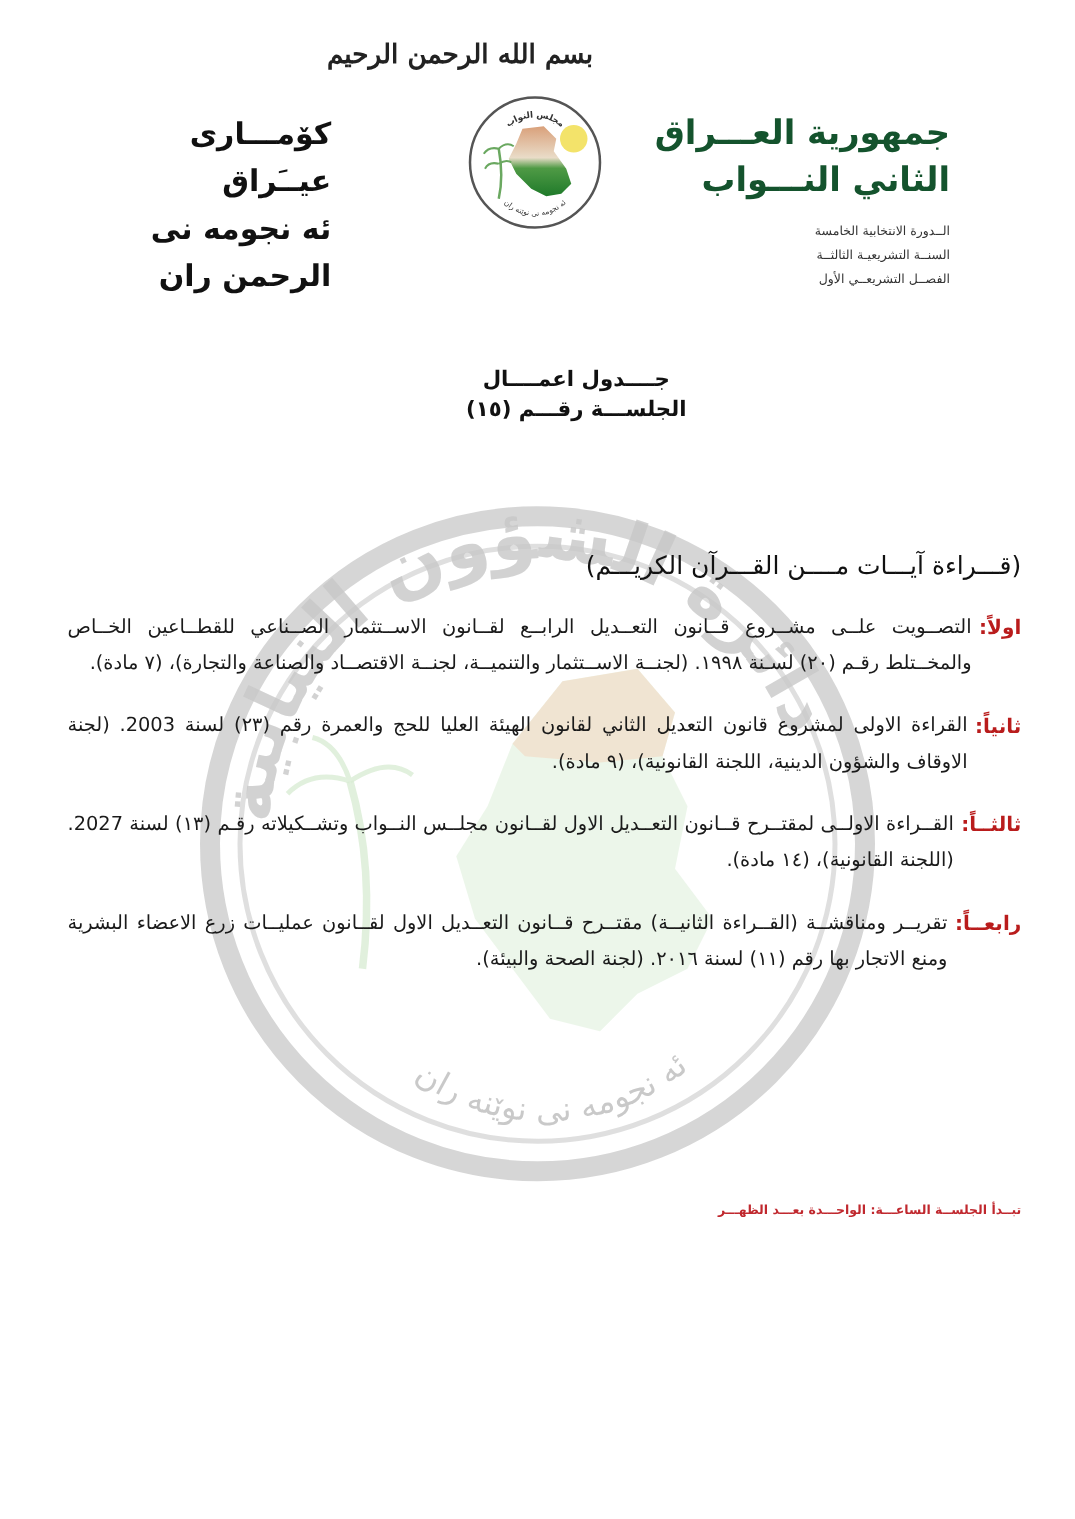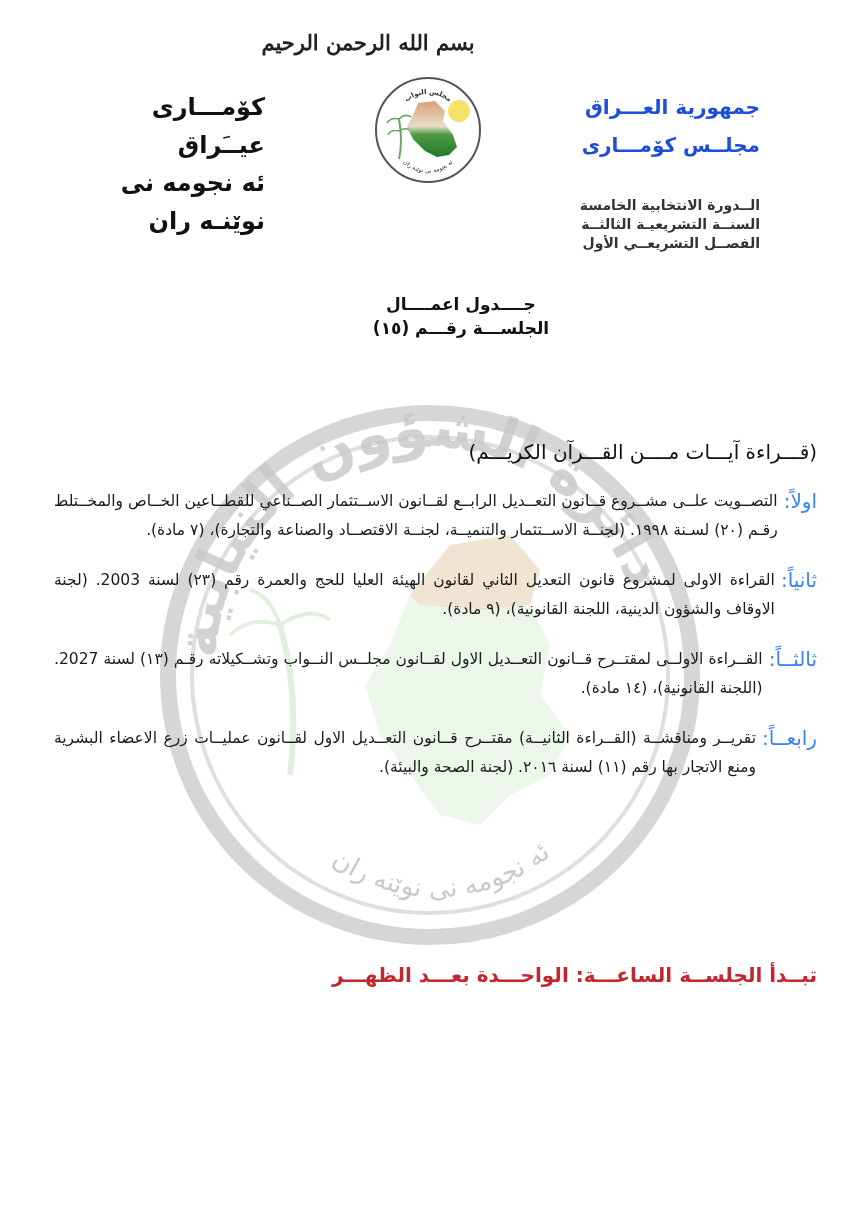--- a/index.html
+++ b/index.html
@@ -11,39 +11,39 @@
   .rtl { direction: rtl; unicode-bidi: embed; }
 
   
   .stamp { position: absolute; left: 150px; top: 395px; width: 560px; height: 560px; pointer-events: none; }
   .stamp svg { width: 100%; height: 100%; }
 
   .basmala { position: absolute; top: 30px; left: 0; width: 736px; text-align: center;
     font-family: "DejaVu Serif", "Liberation Serif", serif; font-size: 21px; font-weight: bold; color: #222; }
 
   .hdr-right { position: absolute; top: 88px; right: 100px; text-align: right; }
-  .hdr-right .l1, .hdr-right .l2 { font-size: 20px; font-weight: bold; color: #1d4ed8; line-height: 38px; letter-spacing: 1px; }
-  .hdr-right .sub { margin-top: 32px; font-size: 14px; font-weight: bold; color: #333; line-height: 19px; }
+  .hdr-right .l1, .hdr-right .l2 { font-size: 27px; font-weight: bold; color: #14532d; line-height: 38px; letter-spacing: 1px; }
+  .hdr-right .sub { margin-top: 12px; font-size: 10px; font-weight: normal; color: #333; line-height: 19px; }
 
   .hdr-left { position: absolute; top: 88px; left: 65px; width: 200px; text-align: right; }
   .hdr-left .l1, .hdr-left .l2 { font-size: 24px; font-weight: bold; color: #111; line-height: 38px; }
 
   .logo { position: absolute; left: 373px; top: 75px; width: 110px; height: 110px; }
 
   .title-block { position: absolute; top: 292px; left: 0; width: 860px; text-align: center; padding-left: 31px; }
   .title-block div { font-size: 17px; font-weight: bold; color: #111; line-height: 24px; }
 
   .quran { position: absolute; top: 440px; right: 43px; font-size: 20px; font-weight: normal; color: #111; }
 
   .items { position: absolute; top: 487px; right: 43px; width: 775px; }
   .item { display: flex; flex-direction: row; margin-bottom: 21px; }
-  .item .lbl { flex: 0 0 auto; color: #3b82f6; font-weight: normal; font-size: 20px; line-height: 29px; margin-left: 6px; white-space: nowrap; }
+  .item .lbl { flex: 0 0 auto; color: #b91c1c; font-weight: bold; font-size: 16px; line-height: 29px; margin-left: 6px; white-space: nowrap; }
   .item .txt { flex: 1 1 auto; font-size: 15.5px; line-height: 29px; color: #1a1a1a; text-align: justify; text-align-last: right; margin-left: 12px; }
 
-  .start { position: absolute; top: 963px; right: 43px; font-size: 20px; font-weight: bold; color: #c0282e; }
+  .start { position: absolute; top: 963px; right: 43px; font-size: 10px; font-weight: bold; color: #c0282e; }
 </style>
 </head>
 <body>
 
 <div class="page">
 
   <div class="stamp">
     <svg viewBox="0 0 560 560">
       <defs>
         <path id="topArc" d="M 70 300 A 210 210 0 0 1 490 230"></path>
@@ -63,31 +63,31 @@
       <text font-family="DejaVu Sans, sans-serif" font-size="26" fill="#c0c0c0" opacity="0.85">
         <textPath href="#botArc" startOffset="50%" text-anchor="middle">ئه نجومه نى نوێنه ران</textPath>
       </text>
     </svg>
   </div>
 
   <div class="basmala rtl">بسم الله الرحمن الرحيم</div>
 
   <div class="hdr-right rtl">
     <div class="l1">جمهورية العـــراق</div>
-    <div class="l2">مجلــس كۆمـــارى</div>
+    <div class="l2">الثاني النـــواب</div>
     <div class="sub">
       <div>الــدورة الانتخابية الخامسة</div>
       <div>السنــة التشريعيـة الثالثــة</div>
       <div>الفصــل التشريعــي الأول</div>
     </div>
   </div>
 
   <div class="hdr-left rtl">
     <div class="l1">كۆمـــارى عيــَراق</div>
-    <div class="l2">ئه نجومه نى نوێنـه ران</div>
+    <div class="l2">ئه نجومه نى الرحمن ران</div>
   </div>
 
   <div class="logo">
     <svg viewBox="0 0 110 110" width="110" height="110">
       <defs>
         <linearGradient id="mapG" x1="0" y1="0" x2="0" y2="1">
           <stop offset="0" stop-color="#d9a07a"></stop>
           <stop offset="0.45" stop-color="#e9dcc8"></stop>
           <stop offset="0.6" stop-color="#4f9a45"></stop>
           <stop offset="1" stop-color="#1f7a2a"></stop>

